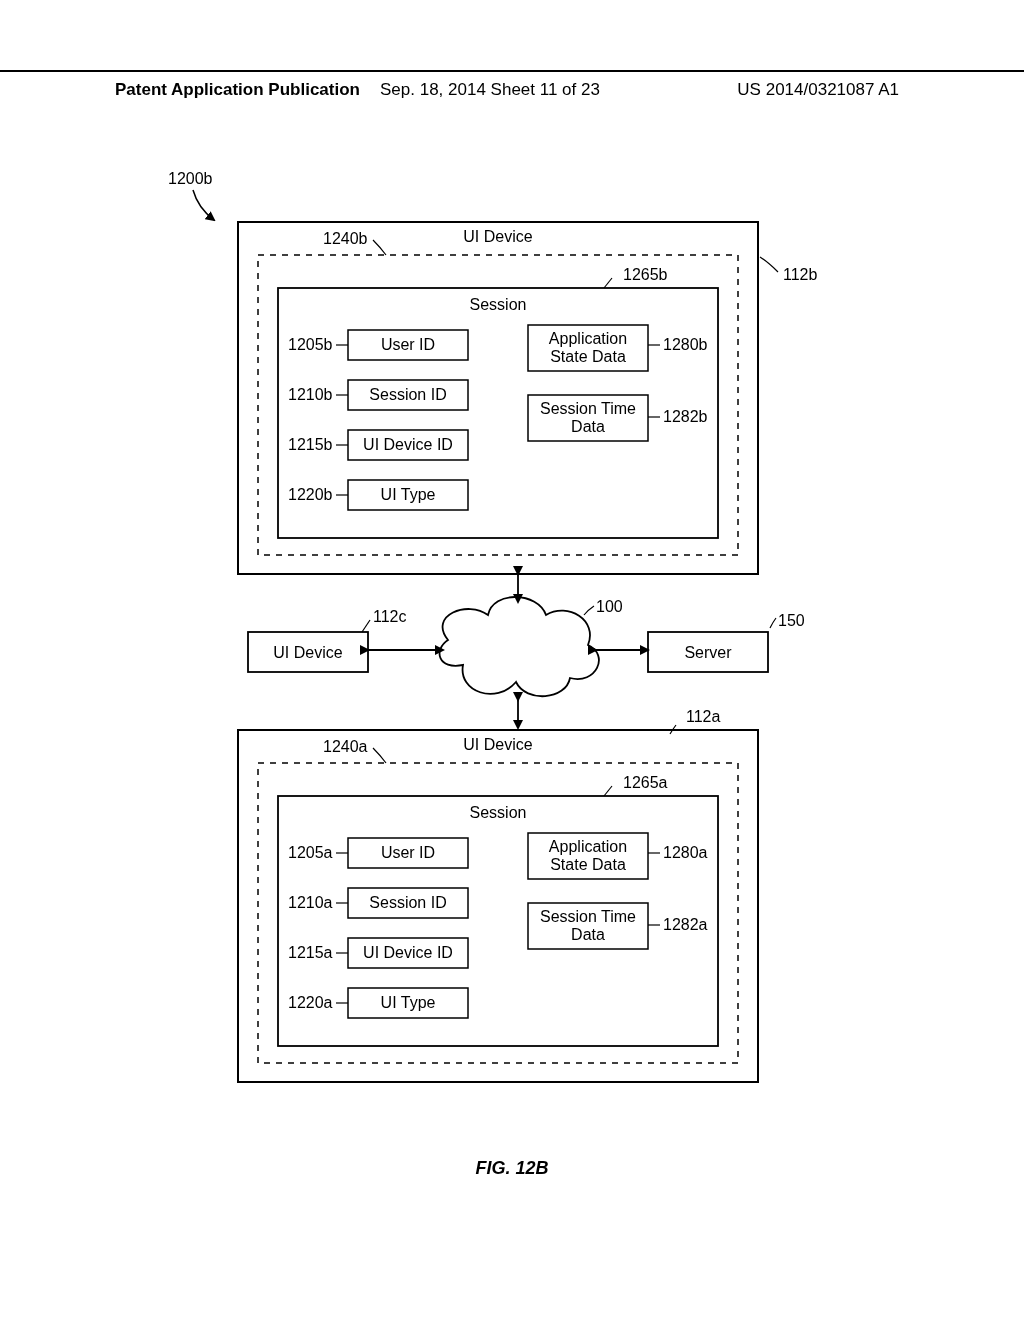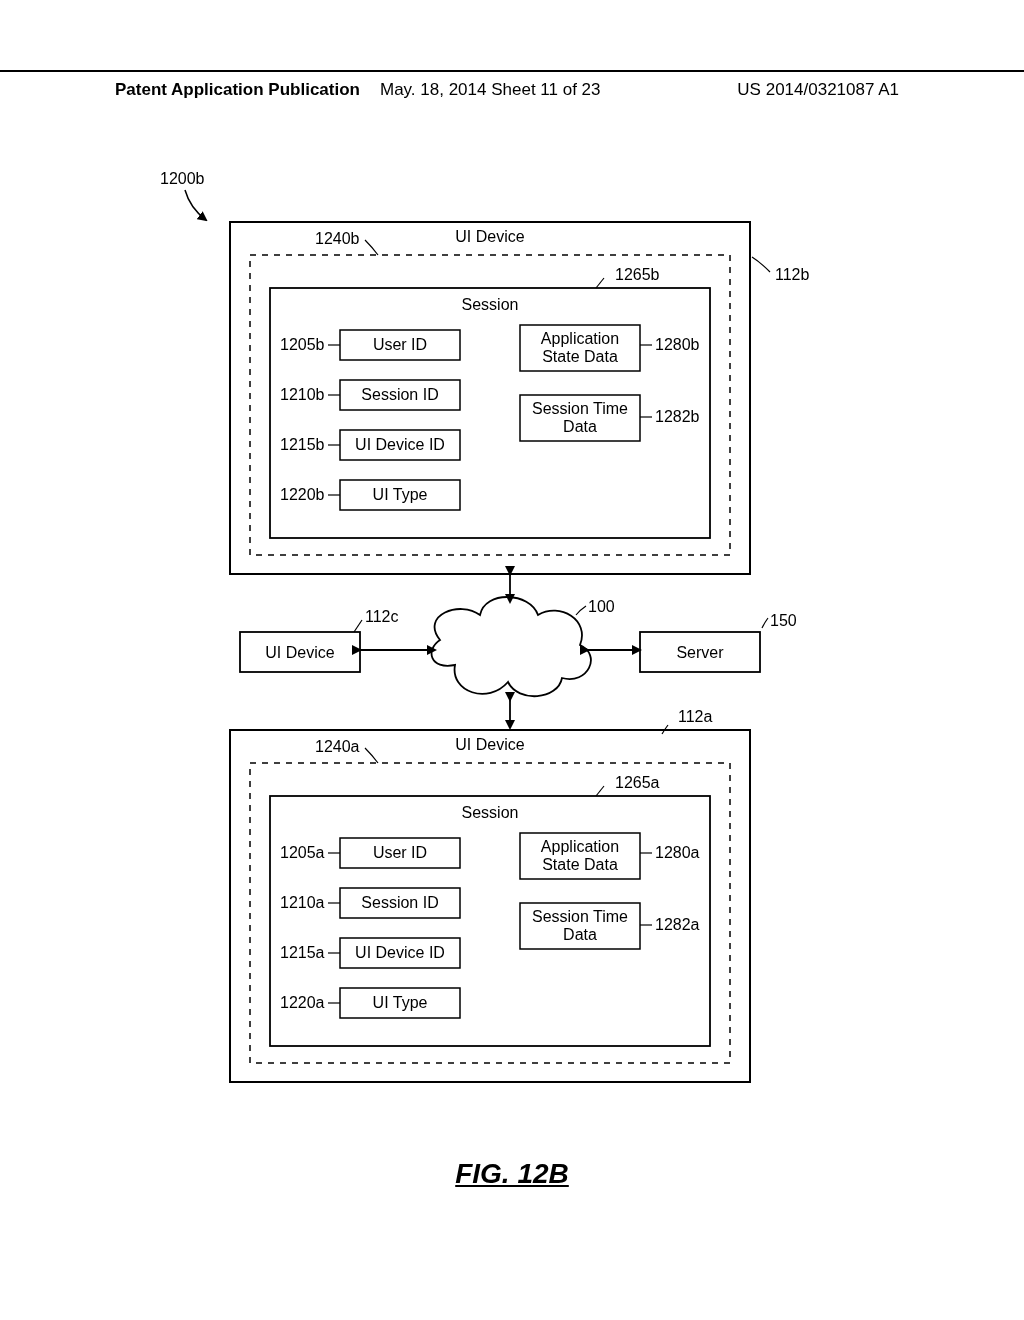--- a/index.html
+++ b/index.html
@@ -19,39 +19,38 @@
     left: 0;
     width: 1024px;
     border-top: 2px solid #000;
     padding-top: 8px;
     font-size: 17px;
     padding-left: 36px;
   }
   .header-left { position: absolute; left: 115px; font-weight: bold; }
   .header-mid  { position: absolute; left: 380px; }
   .header-right{ position: absolute; right: 125px; }
-  .svgwrap { position: absolute; top: 160px; left: 110px; }
+  .svgwrap { position: absolute; top: 160px; left: 118px; }
   .figcap {
     position: absolute;
     top: 1158px; left: 0; width: 1024px;
     text-align: center;
     font-weight: bold;
     font-style: italic;
-    font-size: 28px;
-    text-decoration: underline;
+    font-size: 18px;
   }
   .lbl { font-size: 16px; font-family: Arial, Helvetica, sans-serif; }
   .boxlabel { font-size: 16px; text-anchor: middle; }
 </style>
 </head>
 <body>
 
 <div class="header">
   <span class="header-left">Patent Application Publication</span>
-  <span class="header-mid">May. 18, 2014  Sheet 11 of 23</span>
+  <span class="header-mid">Sep. 18, 2014  Sheet 11 of 23</span>
   <span class="header-right">US 2014/0321087 A1</span>
 </div>
 
 <div class="svgwrap">
 <svg width="800" height="980" viewBox="0 0 800 980">
   <defs>
     <marker id="arrow" markerWidth="10" markerHeight="10" refX="8" refY="5" orient="auto" markerUnits="userSpaceOnUse">
       <path d="M0,0 L10,5 L0,10 z" fill="#000"></path>
     </marker>
   </defs>

